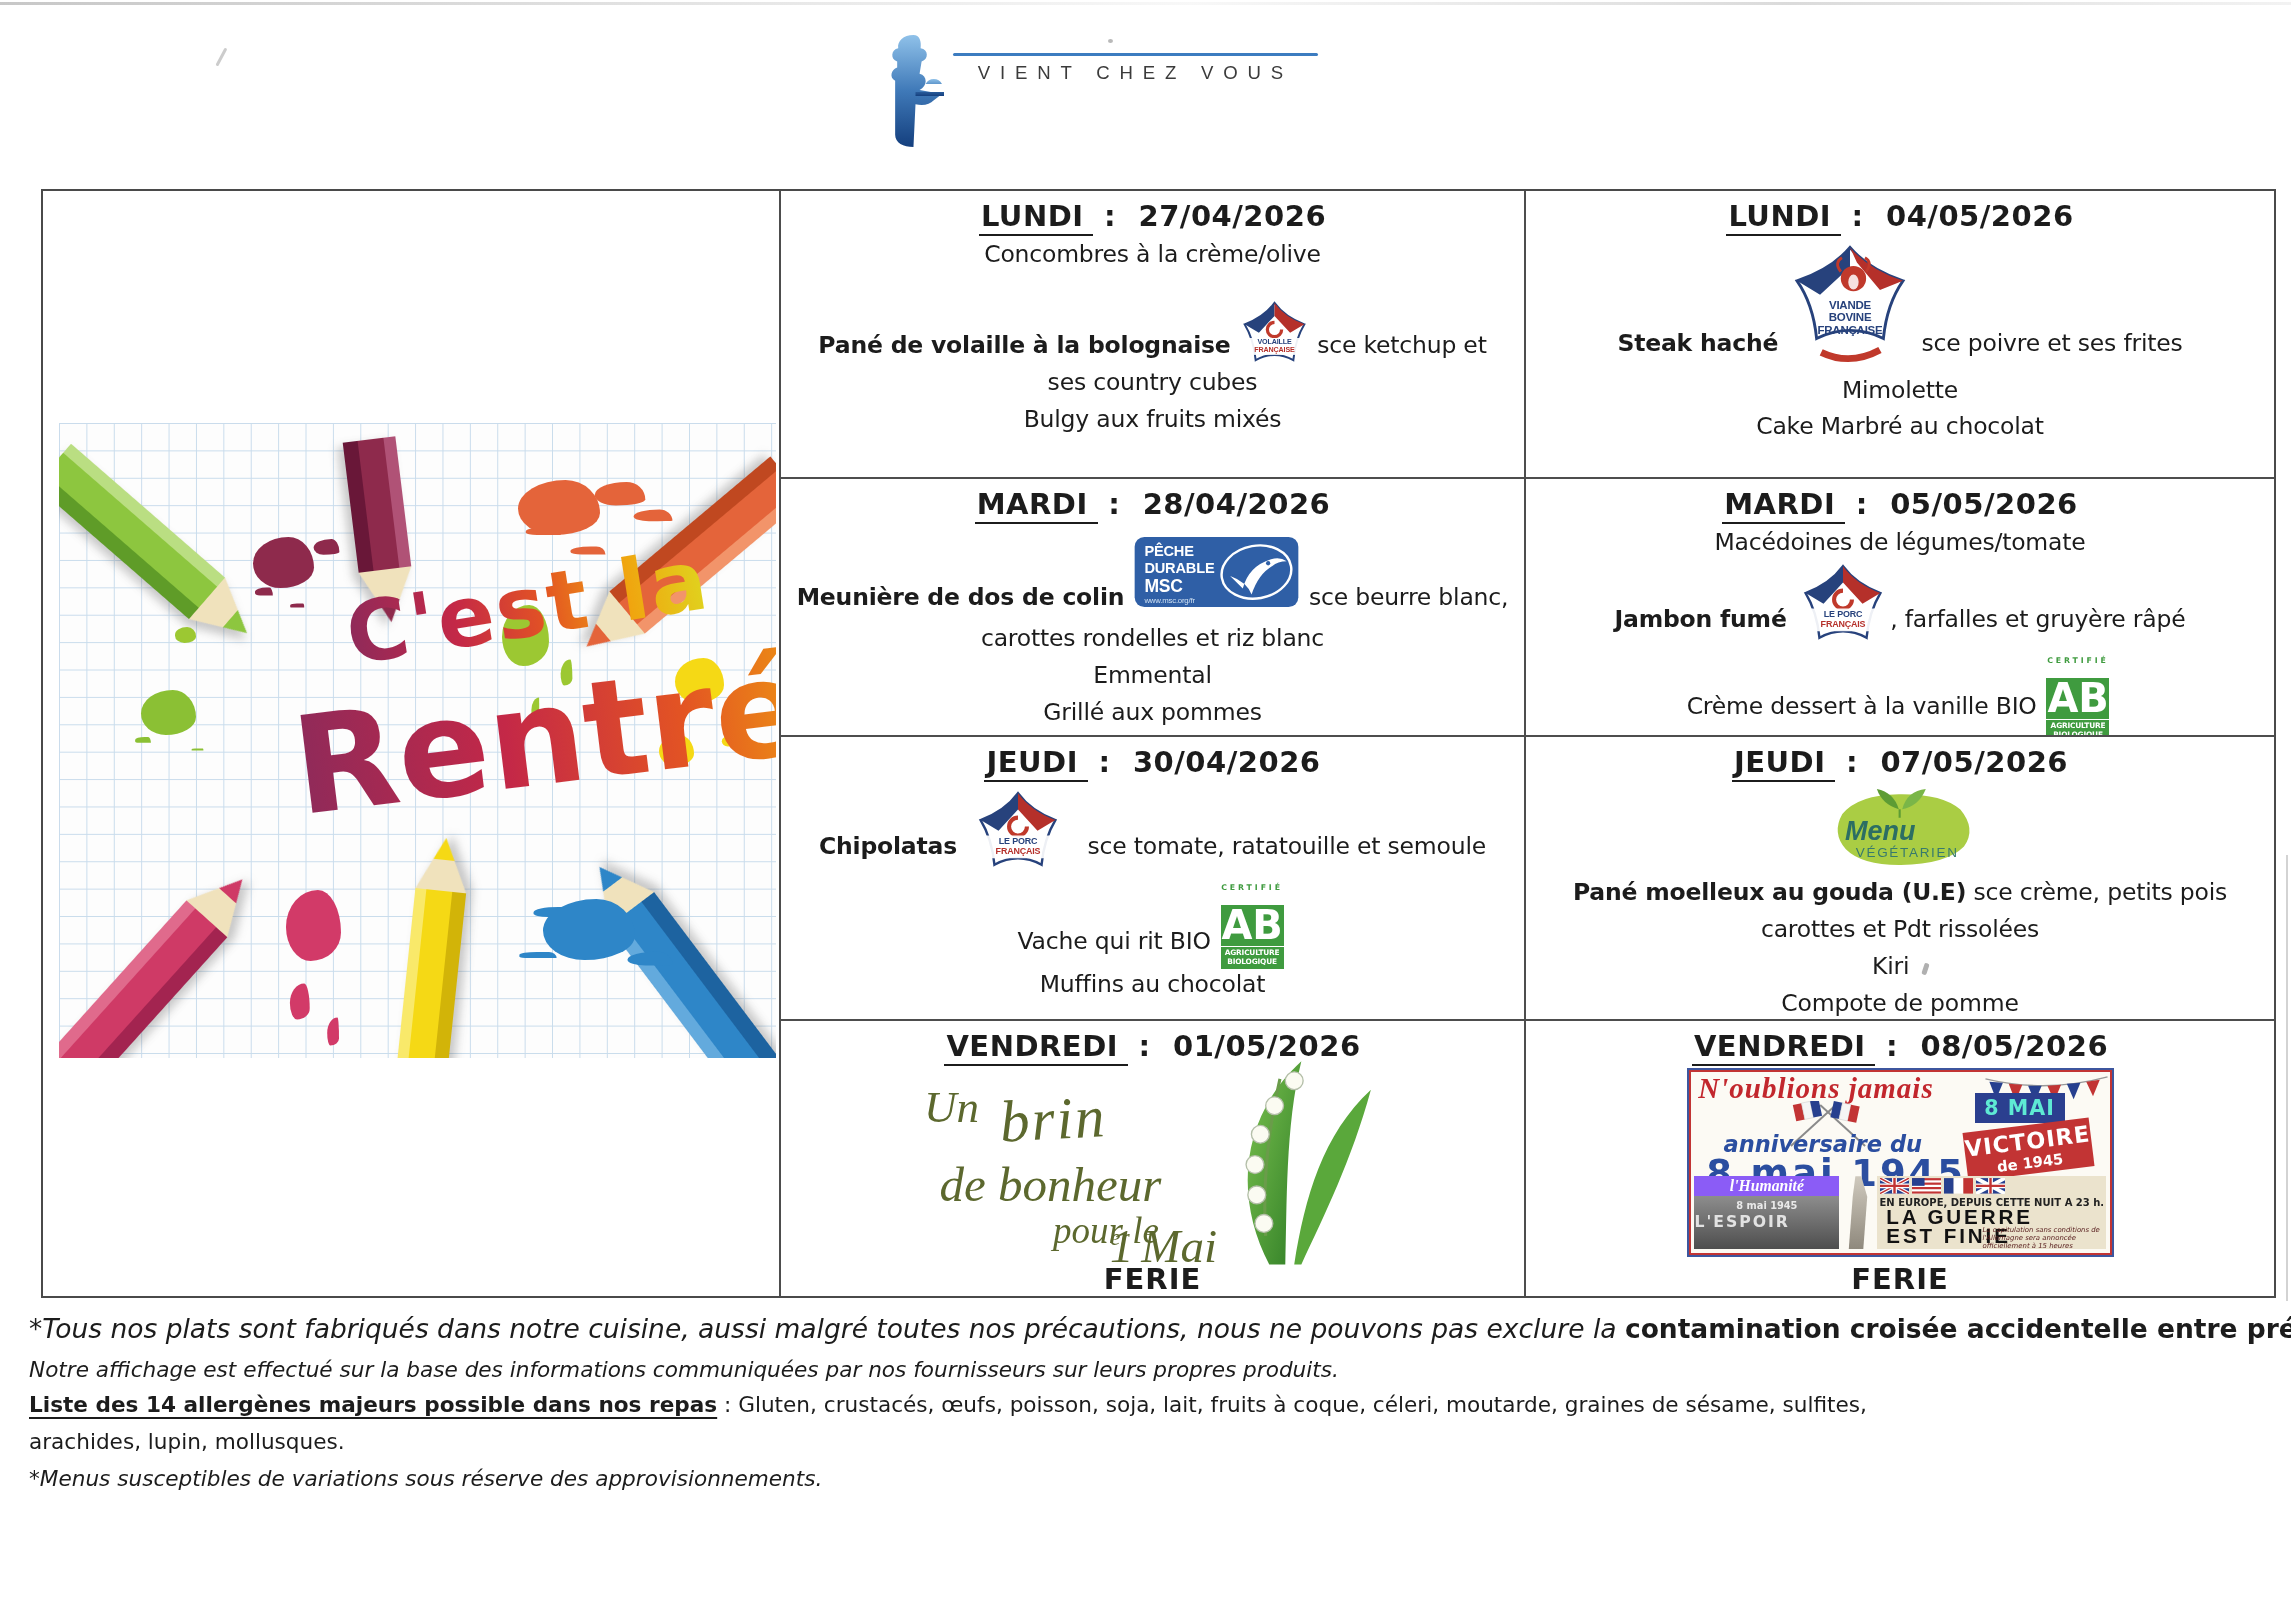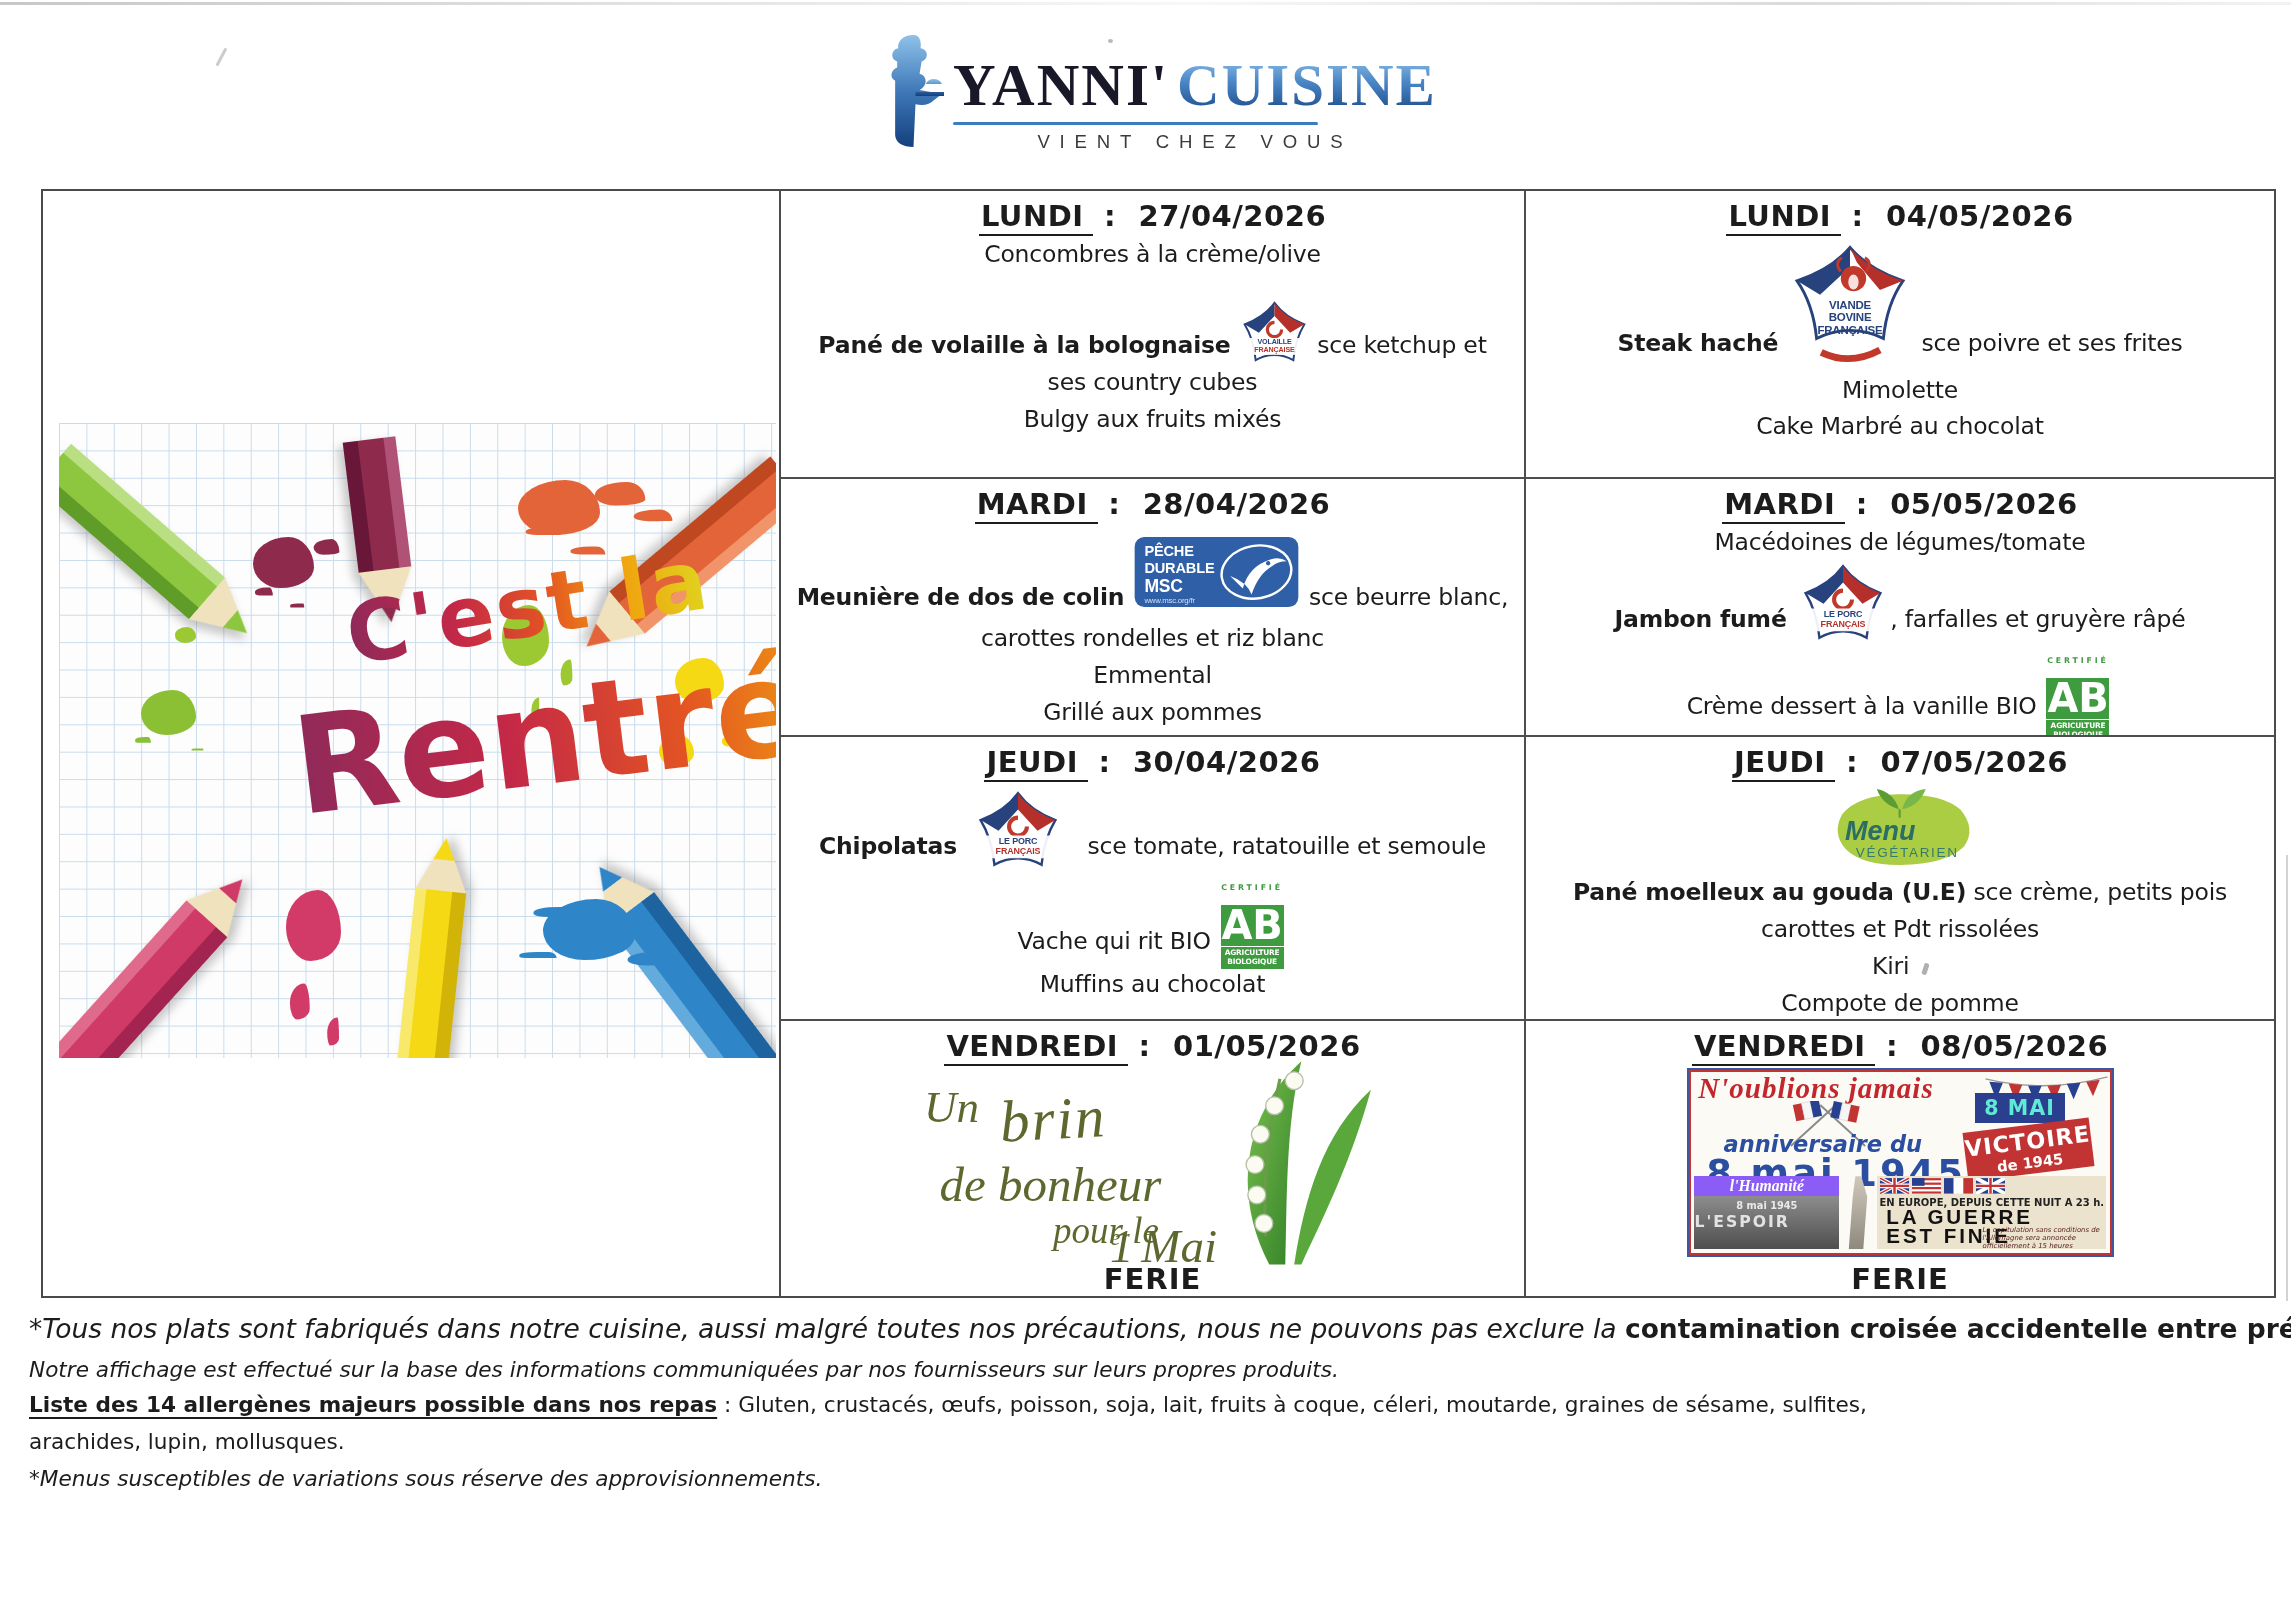--- a/index.html
+++ b/index.html
@@ -139,24 +139,20 @@
       <linearGradient id="chefg" x1="0" y1="0" x2="0" y2="1">
         <stop offset="0" stop-color="#8fc1e9"></stop>
           <stop offset=".5" stop-color="#3f79b8"></stop>
           <stop offset="1" stop-color="#143f7e"></stop>
       </linearGradient>
     </defs>
     <path fill="url(#chefg)" d="M28,2 C18,2 12,8 13,15 C6,16 5,26 12,28 L12,34 C6,36 4,44 10,47 L10,100 C10,108 18,112 28,112 L30,70 C38,72 44,70 48,66 L56,60 L34,56 C42,52 42,42 34,40 L36,28 C43,26 43,16 35,15 C36,8 34,2 28,2 Z"></path>
     <path fill="url(#chefg)" d="M30,58 L58,58 L58,62 L30,62 Z M40,50 a9,9 0 0 1 16,0 Z"></path>
   </svg>
   <div class="brand-text-block">
-    <div class="brand-names">
-      <span class="brand-left">YANNI'</span>
-      <span class="brand-right">CUISINE</span>
-    </div>
     <div class="brand-rule"></div>
     <div class="brand-tagline">VIENT CHEZ VOUS</div>
   </div>
 </div>
 
 <div class="menu-table">
 
   <div class="cell" style="grid-row:1/5;grid-column:1;">
     <div class="rentree">
 

